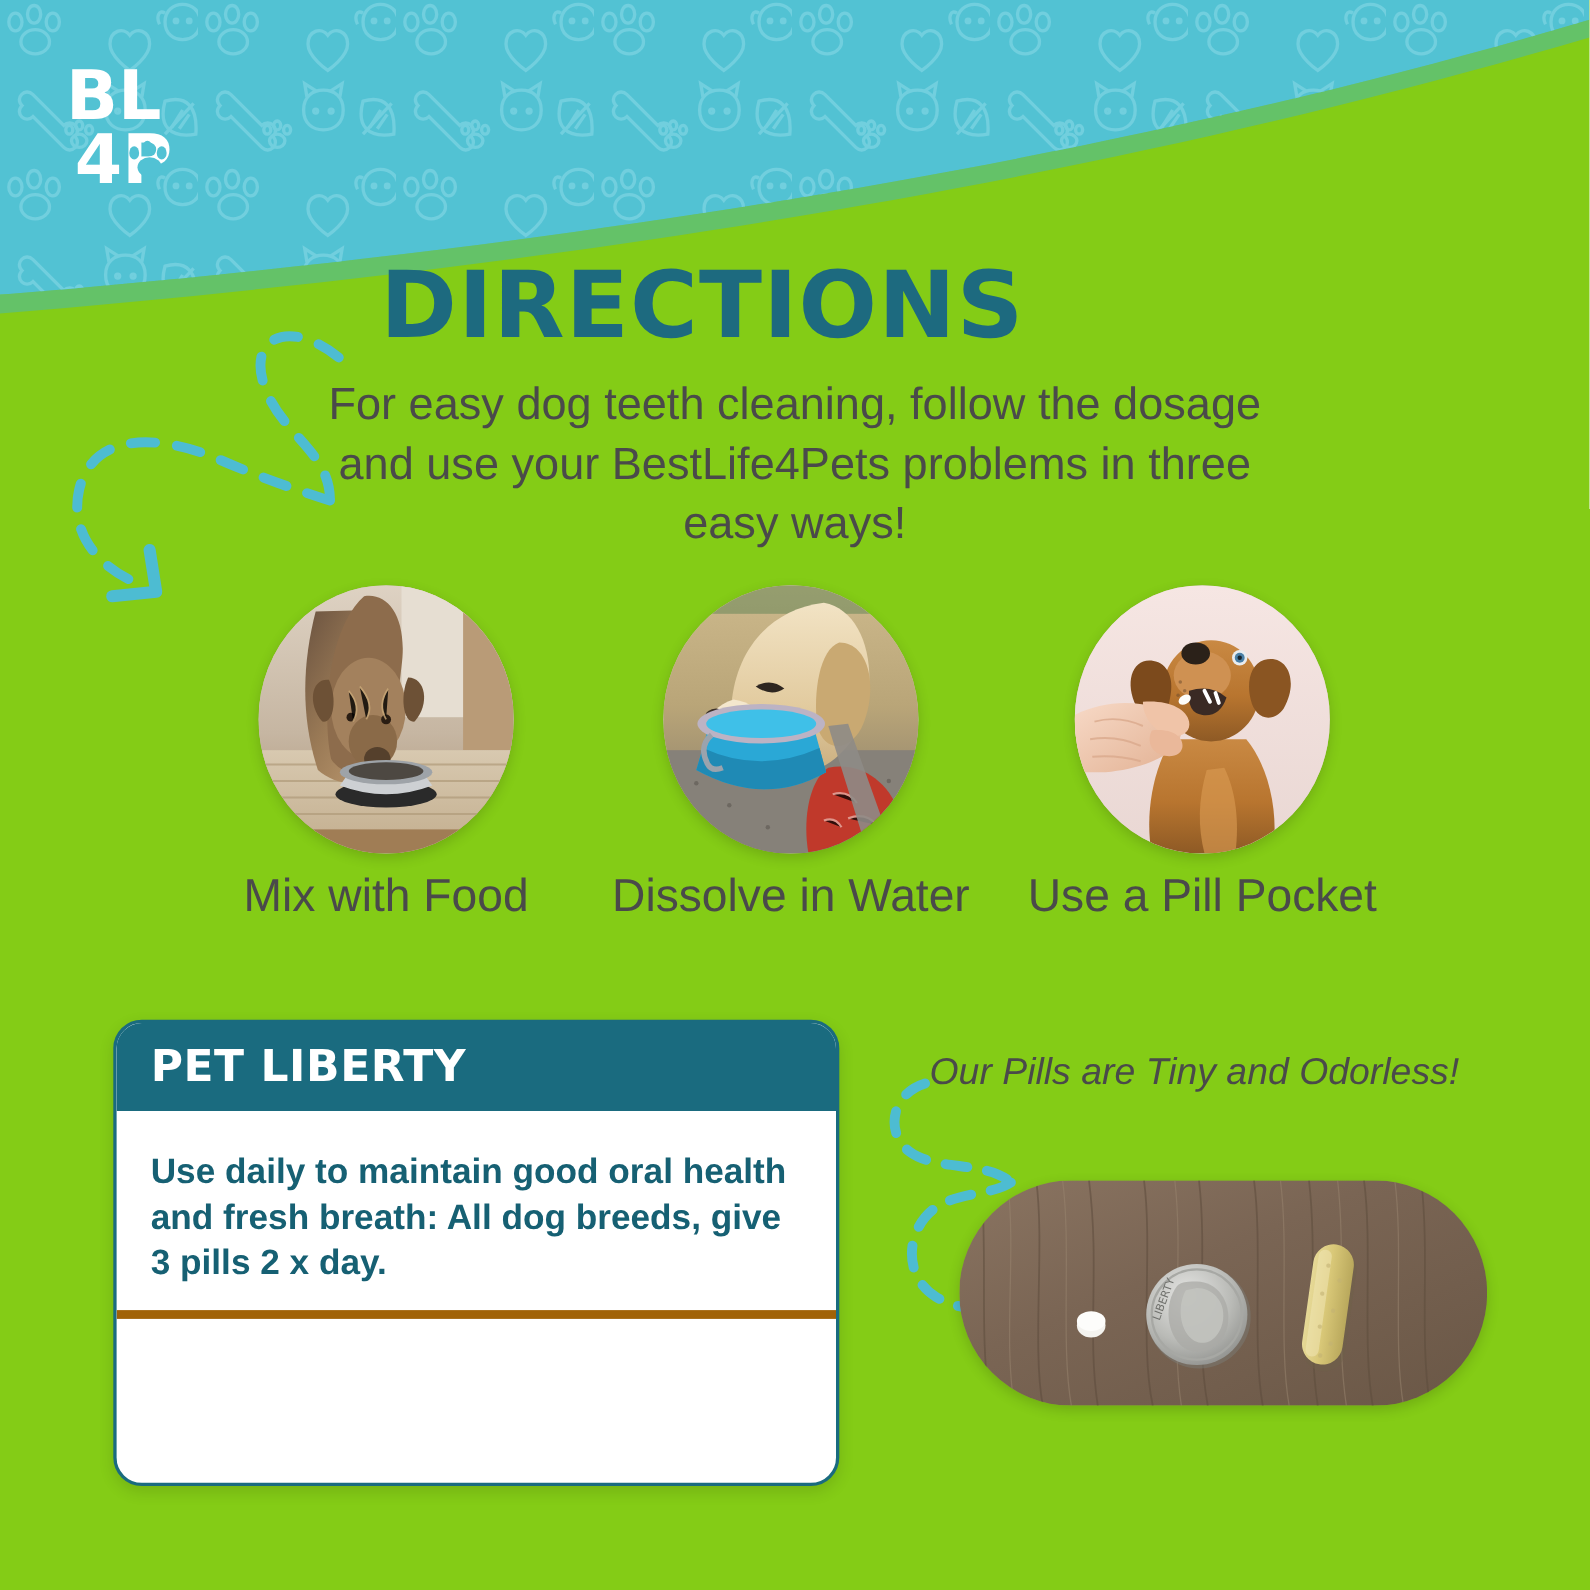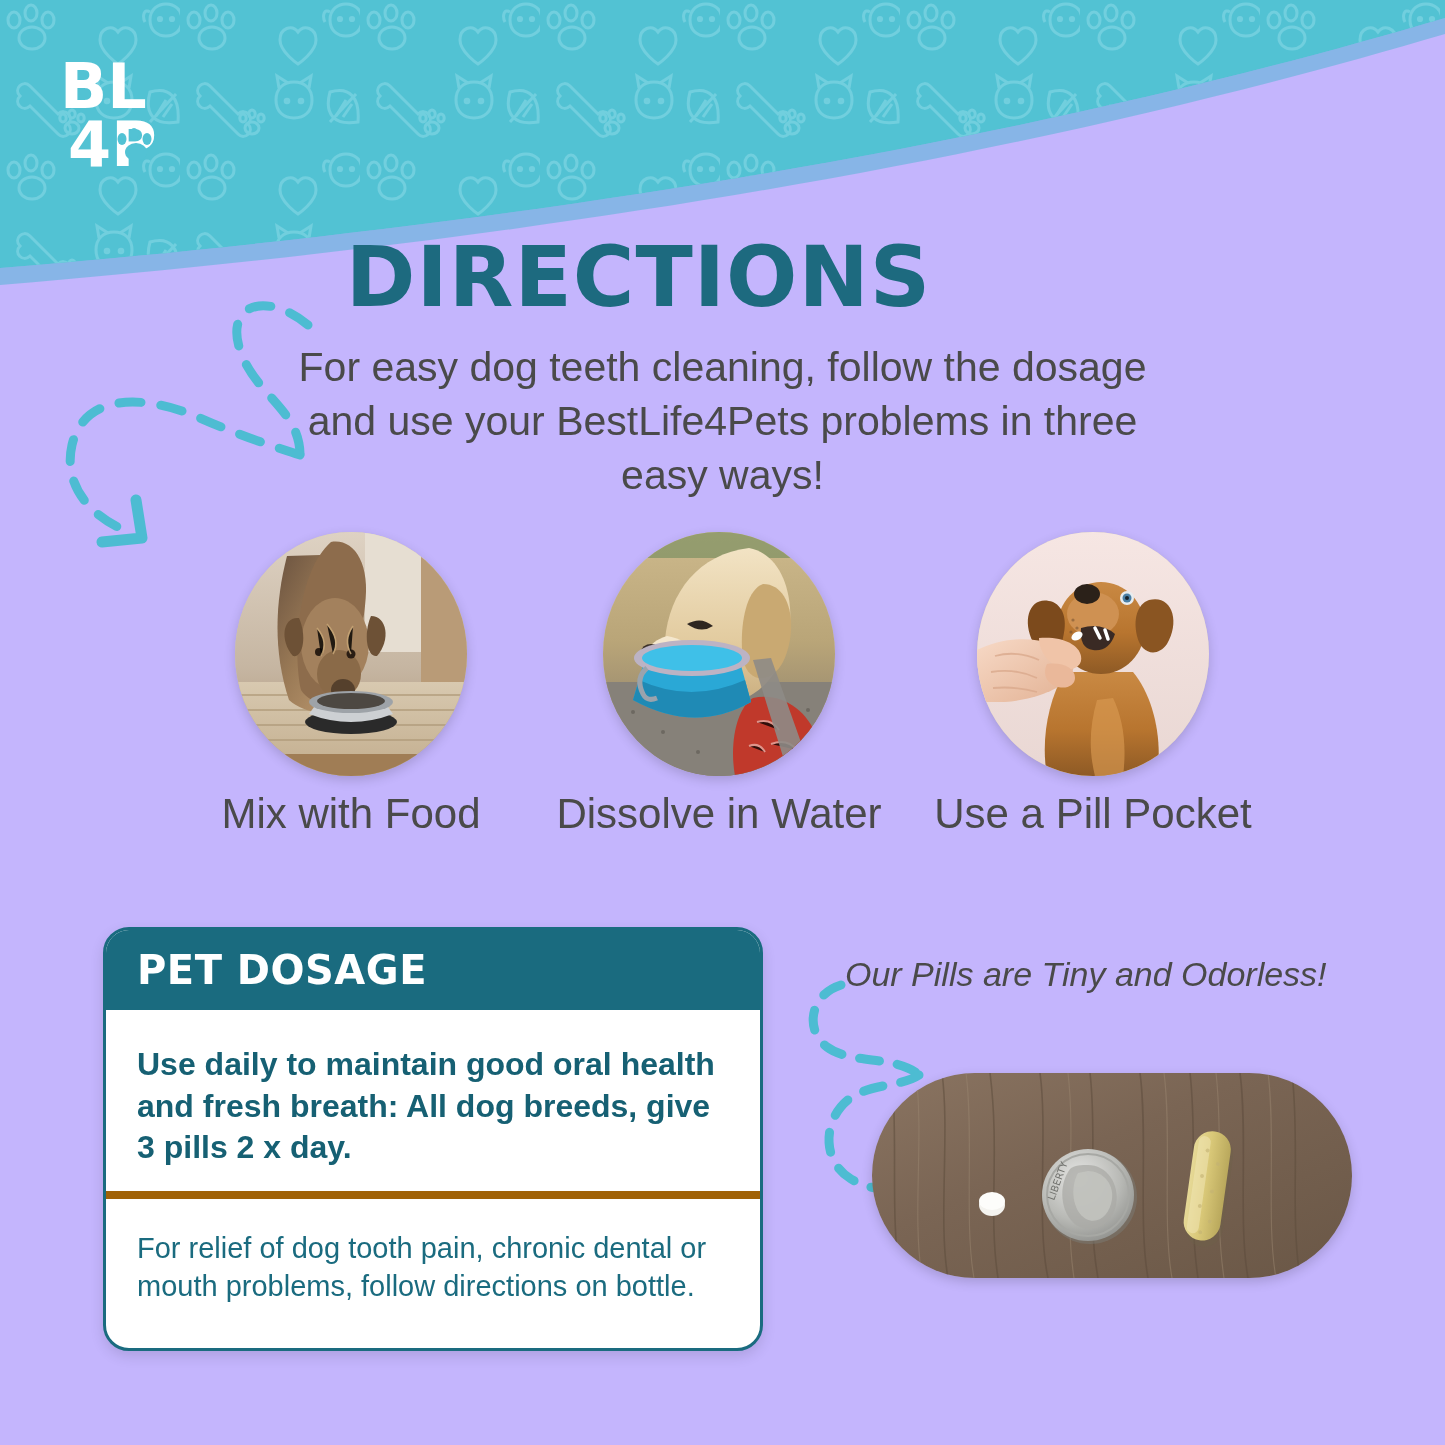--- a/index.html
+++ b/index.html
@@ -2,21 +2,21 @@
 <html><head>
 <meta charset="utf-8">
 <style>
   * { box-sizing: border-box; margin: 0; padding: 0; }
   html, body {
     width: 1445px; height: 1445px;
     background: #f7f5f5;
     font-family: "Liberation Sans", sans-serif;
     overflow: hidden;
   }
-  #page { position: relative; width: 1445px; height: 1445px; background: #c4b5fd; }
+  #page { position: relative; width: 1445px; height: 1445px; background: #84cc16; }
 
   
   .header-wave { position: absolute; top: 0; left: 0; width: 1445px; height: 300px; }
   .header-wave svg { display: block; width: 1445px; height: 300px; }
 
   .logo { position: absolute; left: 58px; top: 46px; width: 120px; height: 125px; z-index: 5; }
 
   
   .title {
     position: absolute; left: 0; top: 228px; width: 1277px;
@@ -355,27 +355,24 @@
       </div>
       <div class="opt-label">Use a Pill Pocket</div>
     </div>
 
     <div class="or or-1">OR</div>
     <div class="or or-2">OR</div>
   </div>
 
   <div class="dosage-card">
     <div class="dosage-header">
-      <span class="dosage-header-title">PET DOSAGE</span>
+      <span class="dosage-header-title">PET LIBERTY</span>
     </div>
     <div class="dosage-body-1">
       <p>Use daily to maintain good oral health and fresh breath: All dog breeds, give 3 pills 2 x day.</p>
-    </div>
-    <div class="dosage-body-2">
-      <p>For relief of dog tooth pain, chronic dental or mouth problems, follow directions on bottle.</p>
     </div>
   </div>
 
   <div class="pills-caption">Our Pills are Tiny and Odorless!</div>
 
   <div class="arrow-right">
     <svg viewBox="0 0 240 260" xmlns="http://www.w3.org/2000/svg">
       <path d="M36,10 C4,20 0,56 22,72 C46,90 92,80 114,100" fill="none" stroke="#4dbcd2" stroke-width="9" stroke-linecap="round" stroke-dasharray="20 18"></path>
       <path d="M114,100 C96,112 66,108 44,124 C18,144 16,186 46,204 C72,220 110,216 136,210" fill="none" stroke="#4dbcd2" stroke-width="9" stroke-linecap="round" stroke-dasharray="20 18"></path>
       <path d="M108,226 L142,208 L136,172" fill="none" stroke="#4dbcd2" stroke-width="11" stroke-linecap="round" stroke-linejoin="round"></path>

